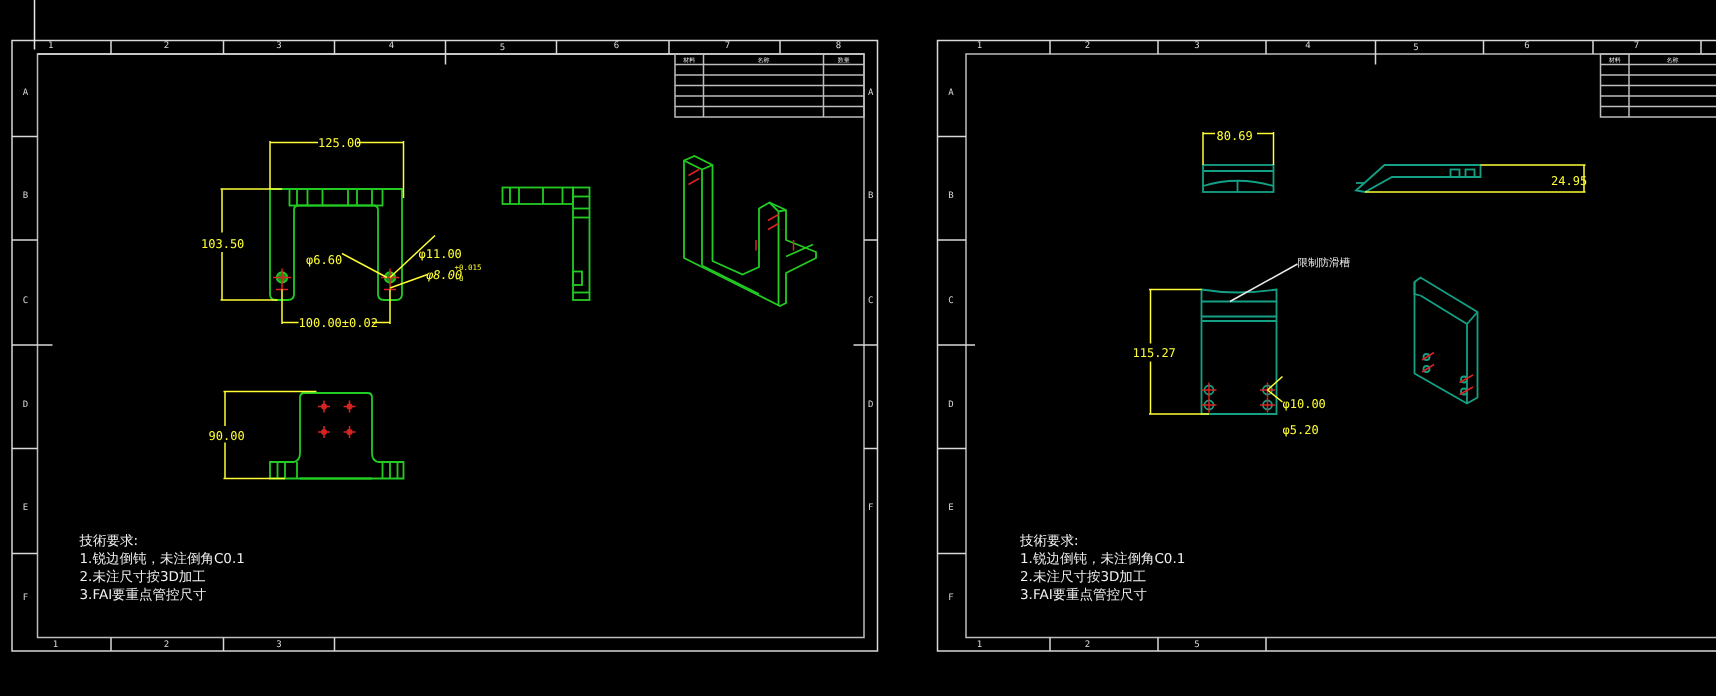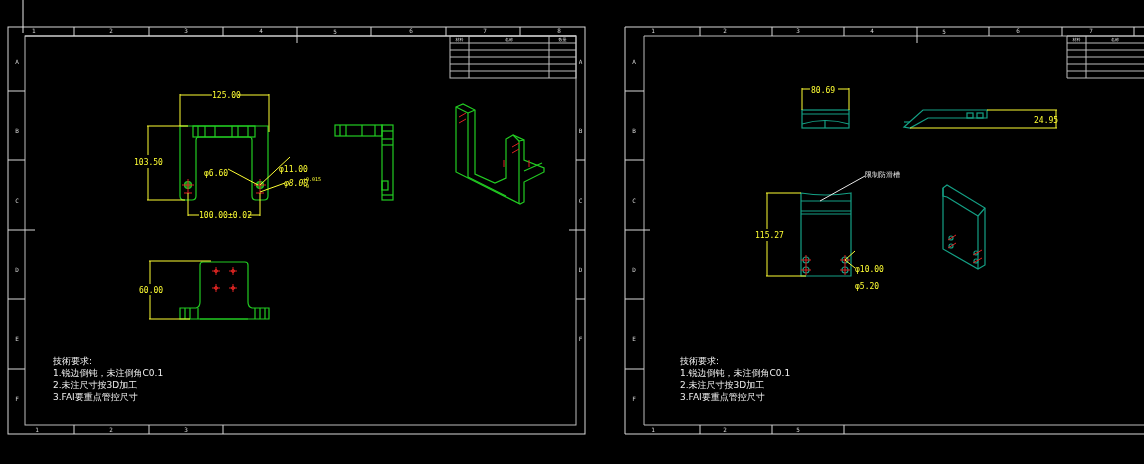--- a/index.html
+++ b/index.html
@@ -195,21 +195,21 @@
   <div class="tb-head" style="left:549px;top:37px;width:27px;">数量</div>
 
   <div class="dim" style="left:212px;top:91px;">125.00</div>
   <div class="dim" style="left:134px;top:158px;">103.50</div>
   <div class="dim" style="left:204px;top:169px;">φ6.60</div>
   <div class="dim" style="left:279px;top:153px;margin-top:12px;">φ11.00</div>
   <div class="dim" style="left:284px;top:179px;font-style:italic;">φ8.00</div>
   <div class="dim dim-small" style="left:303px;top:177px;">+0.015</div>
   <div class="dim dim-small" style="left:303px;top:184px;">-0</div>
   <div class="dim" style="left:199px;top:211px;">100.00±0.02</div>
-  <div class="dim" style="left:139px;top:286px;">60.00</div>
+  <div class="dim" style="left:139px;top:286px;">90.00</div>
 
   <div class="notes" style="left:53px;top:355px;">
     <div>技術要求:</div>
     <div>1.锐边倒钝，未注倒角C0.1</div>
     <div>2.未注尺寸按3D加工</div>
     <div>3.FAI要重点管控尺寸</div>
   </div>
 </div>
 
 <div class="sheet" style="left:610px;top:0;width:534px;height:464px;">

